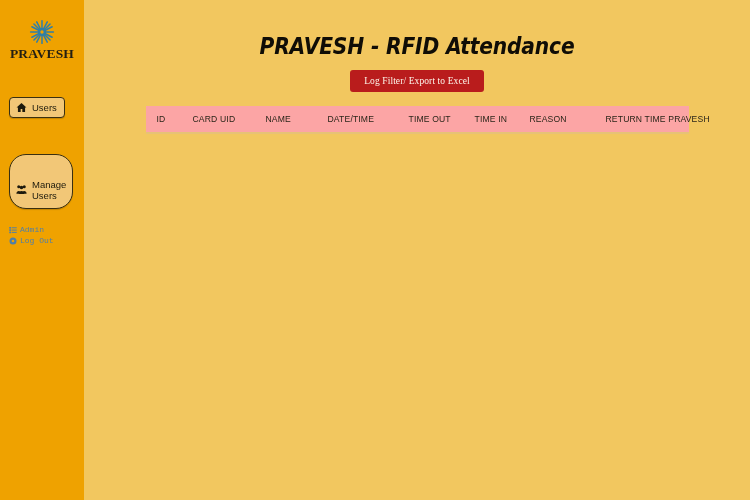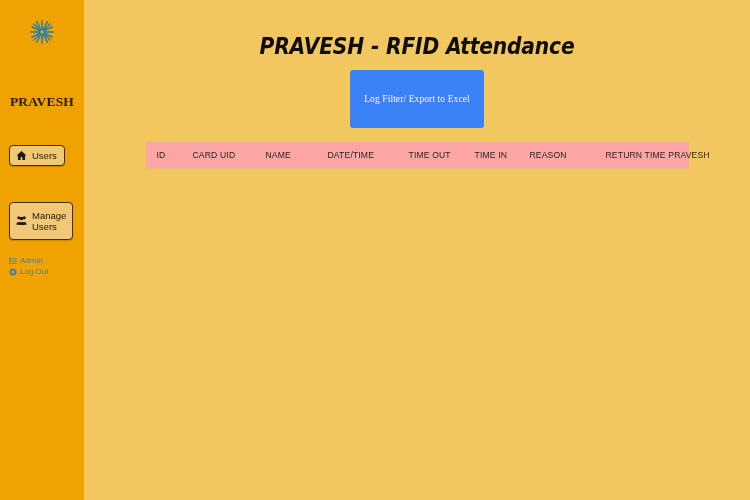--- a/index.html
+++ b/index.html
@@ -27,21 +27,20 @@
     background: #EFA200;
     flex: 0 0 84px;
     position: relative;
     box-sizing: border-box;
   }
   .brand {
     padding-top: 18px;
     display: flex;
     flex-direction: column;
     align-items: center;
-    gap: 48px;
   }
   .brand-mark {
     width: 28px;
     height: 28px;
     display: block;
   }
   .brand-name {
     margin-top: 1px;
     font-family: "Liberation Serif", serif;
     font-weight: bold;
@@ -80,30 +79,32 @@
     align-items: center;
     justify-content: center;
     width: 11px;
     height: 11px;
     color: #1d1a0d;
   }
   .nav-btn .txt {
     white-space: normal;
   }
   .nav-btn.two-line {
-    padding-top: 7px;
+    padding-top: 24px;
     padding-bottom: 7px;
+    border-radius: 17px;
   }
   .nav-btn.two-line .txt {
     max-width: 40px;
   }
 
   .small-links {
     margin-top: 6px;
     padding-left: 9px;
+    font-family: Liberation Mono, monospace;
   }
   .small-link {
     display: flex;
     align-items: center;
     gap: 3px;
     color: #4f7fa8;
     font-size: 8px;
     line-height: 10px;
     margin-bottom: 1px;
     cursor: pointer;
@@ -147,27 +148,27 @@
     font-weight: normal;
     letter-spacing: 0.3px;
     color: #4a4438;
   }
   .filter-row {
     margin-top: 11px;
     display: flex;
     justify-content: center;
   }
   .filter-btn {
-    background: #3b82f6;
+    background: #b91c1c;
     color: #fdf7ec;
     border: none;
     border-radius: 3px;
     font-family: "Liberation Serif", serif;
     font-size: 9.5px;
-    padding: 24px 14px;
+    padding: 6px 14px;
     cursor: pointer;
     letter-spacing: 0.1px;
   }
 
   .table-wrap {
     margin: 14px auto 0 auto;
     width: 543px;
   }
   table.logs {
     width: 100%;

